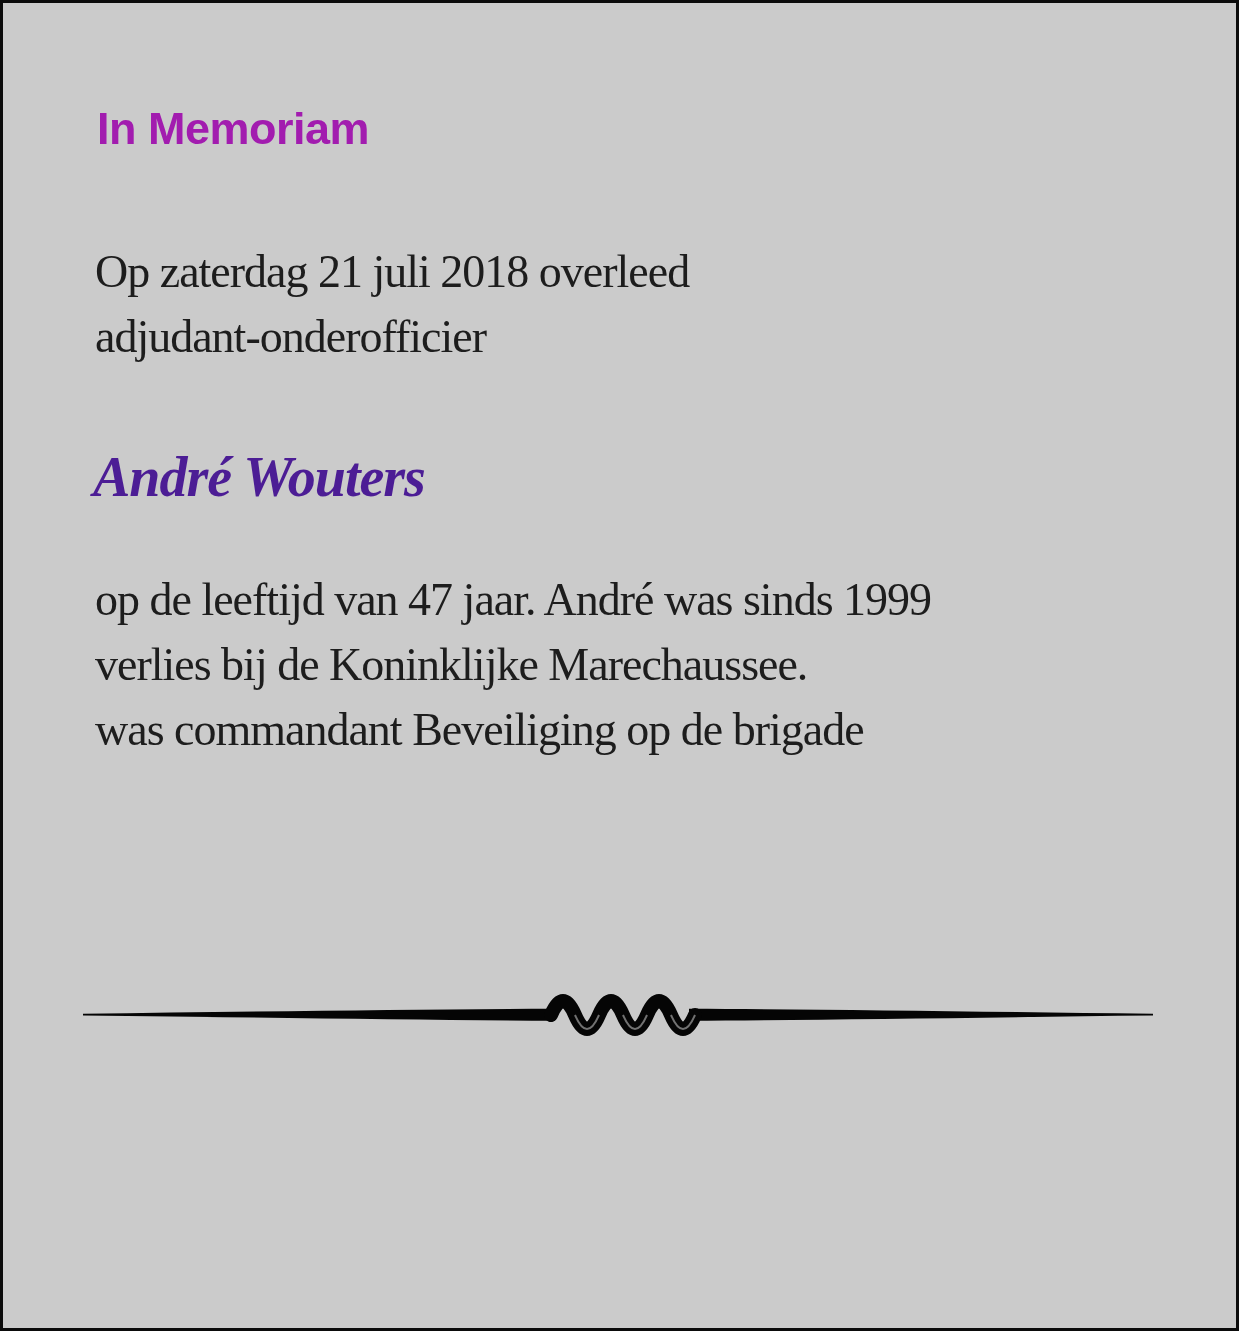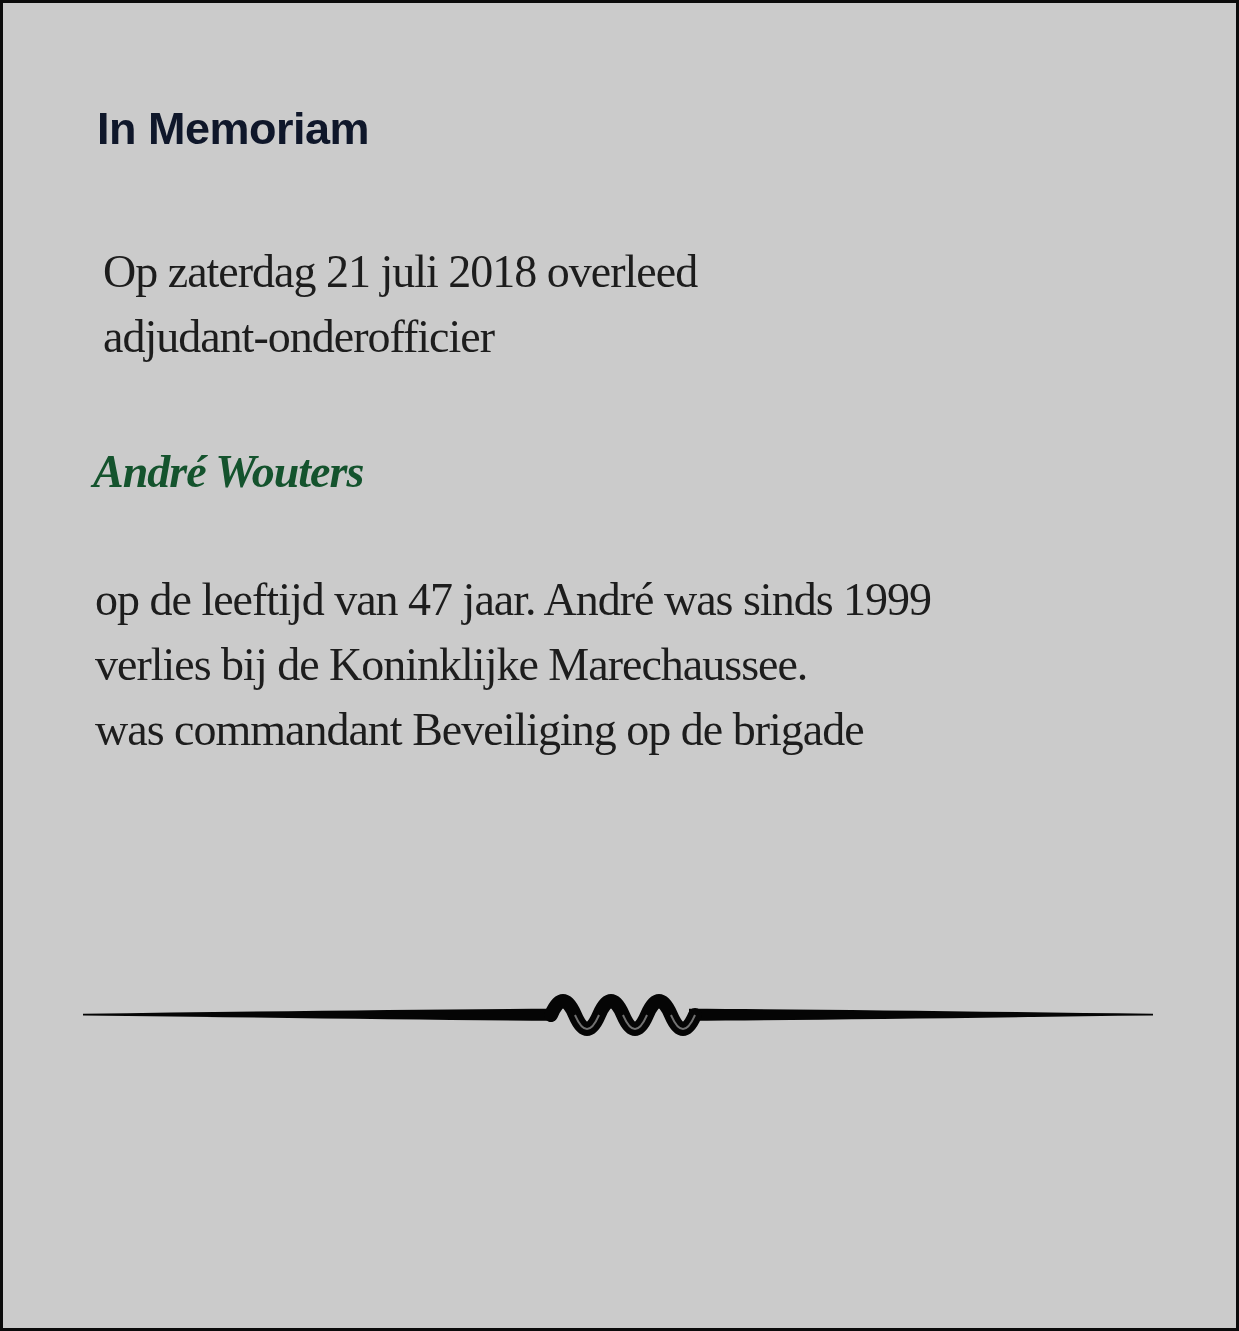--- a/index.html
+++ b/index.html
@@ -20,47 +20,47 @@
   }
   .heading {
     position: absolute;
     left: 94px;
     top: 100px;
     font-family: "Liberation Sans", sans-serif;
     font-weight: 700;
     font-size: 45px;
     line-height: 52px;
     letter-spacing: -0.5px;
-    color: #0f172a;
+    color: #a21caf;
     white-space: nowrap;
   }
   .para {
     position: absolute;
     left: 92px;
     right: 40px;
     font-size: 46px;
     line-height: 65px;
     letter-spacing: -1px;
   }
   .para .line {
     white-space: nowrap;
   }
-  .intro   { top: 236px; margin-left: 8px; }
+  .intro   { top: 236px; }
   .details { top: 564px; }
   .condolence { top: 1108px; }
   .deceased-name {
     position: absolute;
     left: 90px;
     top: 442px;
-    font-size: 46px;
+    font-size: 56px;
     font-weight: 700;
     font-style: italic;
     letter-spacing: -1px;
     white-space: nowrap;
-    color: #14532d;
+    color: #4c1d95;
   }
   .divider {
     position: absolute;
     left: 80px;
     top: 976px;
     width: 1070px;
     height: 72px;
   }
   .divider svg {
     display: block;

